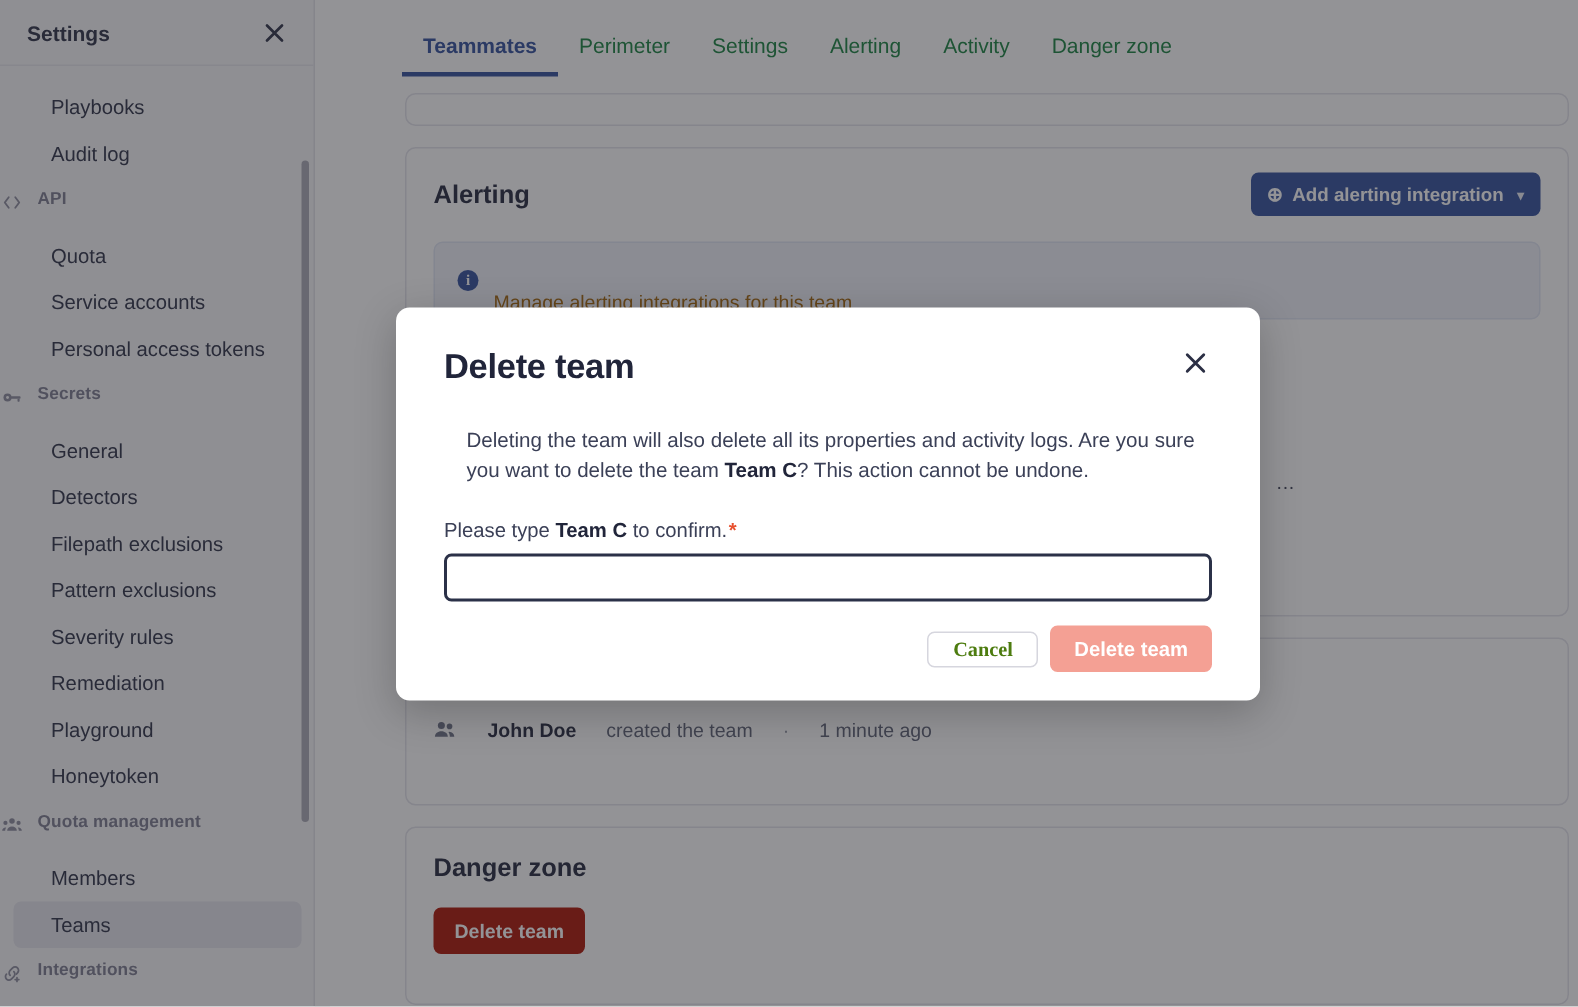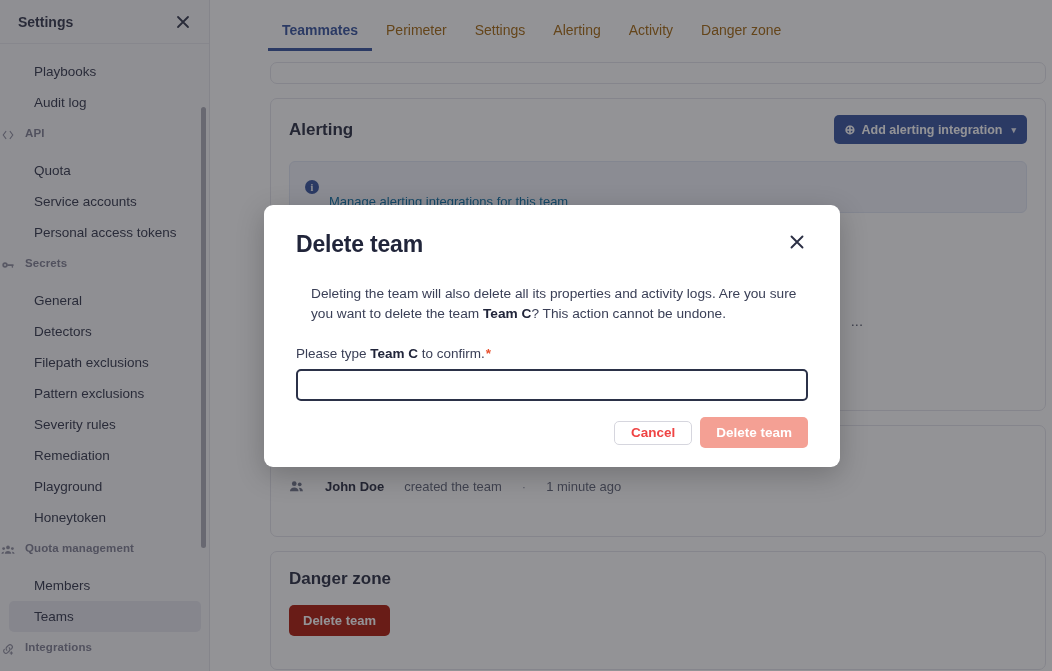--- a/index.html
+++ b/index.html
@@ -77,21 +77,21 @@
     background: #ffffff;
     overflow: hidden;
   }
   .tabs {
     position: absolute; left: 0; top: 22px;
     width: 842px; height: 38px;
     display: flex; align-items: flex-start; gap: 0;
     padding-left: 48px;
   }
   .tab {
-    font-size: 14px; color: #a16207;
+    font-size: 14px; color: #15803d;
     padding: 0 14px 10px 14px;
     cursor: pointer; white-space: nowrap;
   }
   .tab.active { color: #2f4d9b; font-weight: bold; border-bottom: 3px solid #2f4d9b; }
 
   .card {
     position: absolute; left: 50px;
     width: 776px;
     background: #ffffff;
     border: 1px solid #e3e3ea;
@@ -130,21 +130,21 @@
     padding: 0 15px;
   }
   .info-dot {
     width: 14px; height: 14px; border-radius: 50%;
     background: #2f4d9b; color: #fff;
     font-size: 10px; font-weight: bold;
     display: flex; align-items: center; justify-content: center;
     font-family: "Liberation Serif", serif;
     flex: 0 0 14px;
   }
-  .info-text { font-size: 13px; color: #0369a1; margin-top: 28px; }
+  .info-text { font-size: 13px; color: #a16207; margin-top: 28px; }
 
   .hidden-ellipsis {
     position: absolute; left: 580px; top: 215px;
     font-size: 13px; color: #3b3f55; letter-spacing: .5px;
   }
 
   .activity-body { padding: 18px 18px 0 18px; }
   .activity-row {
     display: flex; align-items: center; gap: 20px;
     margin-top: 14px;
@@ -207,25 +207,25 @@
     font-family: "Liberation Sans", sans-serif;
     color: #21253a;
     outline: none;
     background: #fff;
   }
   .modal-actions {
     margin-top: 16px;
     display: flex; justify-content: flex-end; align-items: center; gap: 8px;
   }
   .btn-cancel {
-    background: #fff; color: #ef4444;
+    background: #fff; color: #4d7c0f;
     font-size: 13.5px; font-weight: bold;
     border: 1px solid #d6d6de; border-radius: 5px;
     height: 24px; padding: 0 16px; cursor: pointer;
-    font-family: Liberation Sans, sans-serif;
+    font-family: Liberation Serif, serif;
   }
   .btn-delete-disabled {
     background: #f4a094; color: #ffffff;
     font-size: 13.5px; font-weight: bold;
     border: none; border-radius: 5px;
     height: 31px; padding: 0 16px; cursor: default;
     font-family: "Liberation Sans", sans-serif;
   }
 </style>
 </head>

